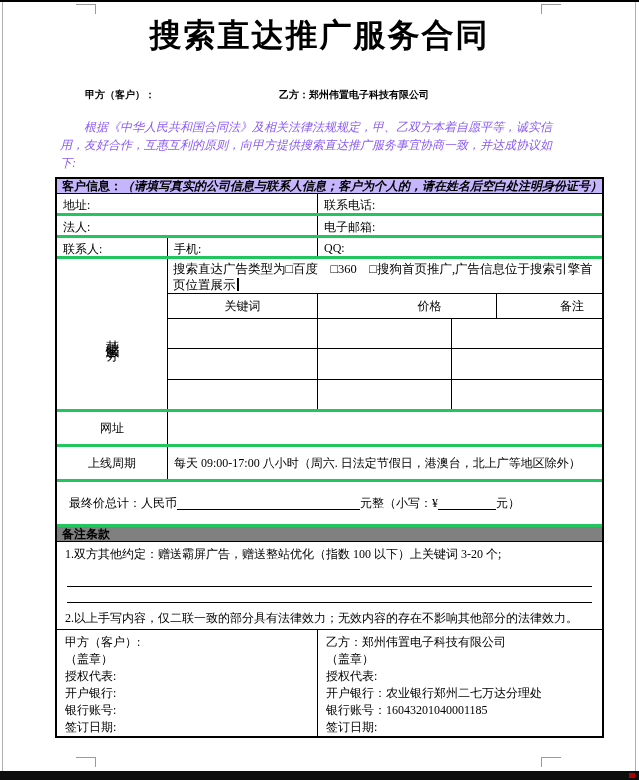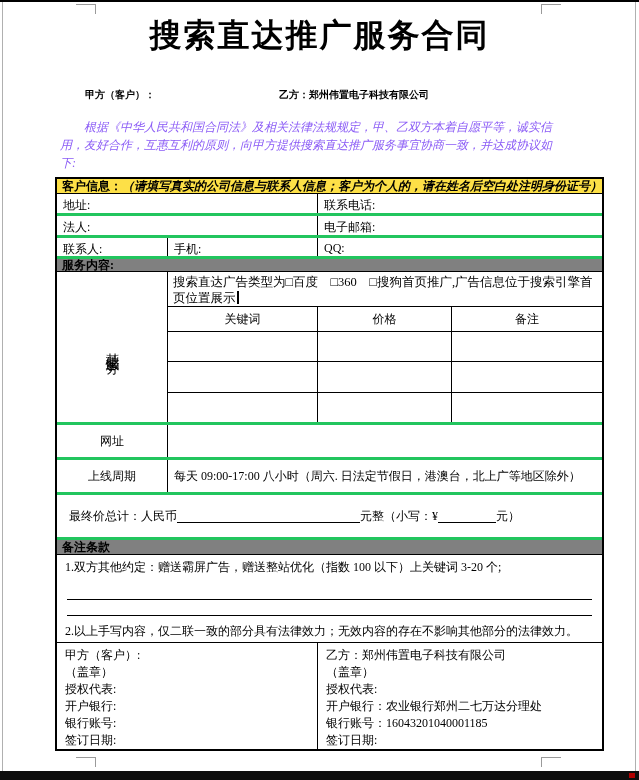--- a/index.html
+++ b/index.html
@@ -48,21 +48,21 @@
   .center { display:flex; align-items:center; justify-content:center; text-align:center; padding:2px; }
 
   
   .base-row { height:153px; }
   .vtext { writing-mode:vertical-rl; text-orientation:upright; font-size:14px; letter-spacing:3px; }
   .base-content { flex:1; display:flex; flex-direction:column; padding:0; }
   .adline { padding:2px 5px; height:34px; font-size:12.5px; line-height:16px; }
   .caret { display:inline-block; width:2px; height:13px; background:#000; vertical-align:-2px; margin-left:1px; }
   .kw { flex:1; display:flex; flex-direction:column; border-top:1px solid #000; }
   .kw-r { display:flex; flex:1; border-top:1px solid #000; }
-  .kw-r.kw-h { flex:none; height:24px; border-top:none; }
+  .kw-r.kw-h { flex:none; height:24px; border-top:none;gap:45px; }
   .kc { border-right:1px solid #000; display:flex; align-items:center; justify-content:center; }
   .kc:last-child { border-right:none; }
   .kc1 { width:150px; flex:none; } .kc2 { width:134px; flex:none; } .kc3 { flex:1; }
 
   .h35 { height:35px; } .h45 { height:45px; }
   .fee-line { padding-left:12px; }
   .u { display:inline-block; border-bottom:1px solid #000; height:13px; }
   .u-long { width:183px; } .u-short { width:58px; }
 
   .remarks { height:88px; padding:4px 8px 0 8px; border-bottom:1px solid #000; }
@@ -95,40 +95,37 @@
 
   <div class="party-row">
     <span class="pa">甲方（客户）：</span>
     <span class="pb">乙方：郑州伟置电子科技有限公司</span>
   </div>
 
   <p class="intro">根据《中华人民共和国合同法》及相关法律法规规定，甲、乙双方本着自愿平等，诚实信用，友好合作，互惠互利的原则，向甲方提供搜索直达推广服务事宜协商一致，并达成协议如下:</p>
 
   <div class="tbl">
 
-    <div class="bar" style="background: #fde047;">
+    <div class="bar" style="background: #c4b5fd;">
       <span class="bar-title">客户信息：</span><span class="bar-note">（请填写真实的公司信息与联系人信息；客户为个人的，请在姓名后空白处注明身份证号）</span>
     </div>
     <div class="r h22">
       <div class="c w261"><span>地址:</span></div>
       <div class="c grow"><span>联系电话:</span></div>
     </div>
     <div class="r h22">
       <div class="c w261"><span>法人:</span></div>
       <div class="c grow"><span>电子邮箱:</span></div>
     </div>
     <div class="r h21">
       <div class="c w111"><span>联系人:</span></div>
       <div class="c" style="width:150px;flex:none;"><span>手机:</span></div>
       <div class="c grow"><span>QQ:</span></div>
     </div>
 
-    <div class="bar bar2" style="background: rgb(128, 128, 128);">
-      <span class="bar-title">服务内容:</span>
-    </div>
     <div class="r base-row">
       <div class="c w111 center">
         <span class="vtext">基础服务</span>
       </div>
       <div class="c grow base-content">
         <div class="adline">
           <span>搜索直达广告类型为□百度　□360　□搜狗首页推广,广告信息位于搜索引擎首页位置展示</span><span class="caret"></span>
         </div>
         <div class="kw">
           <div class="kw-r kw-h">

